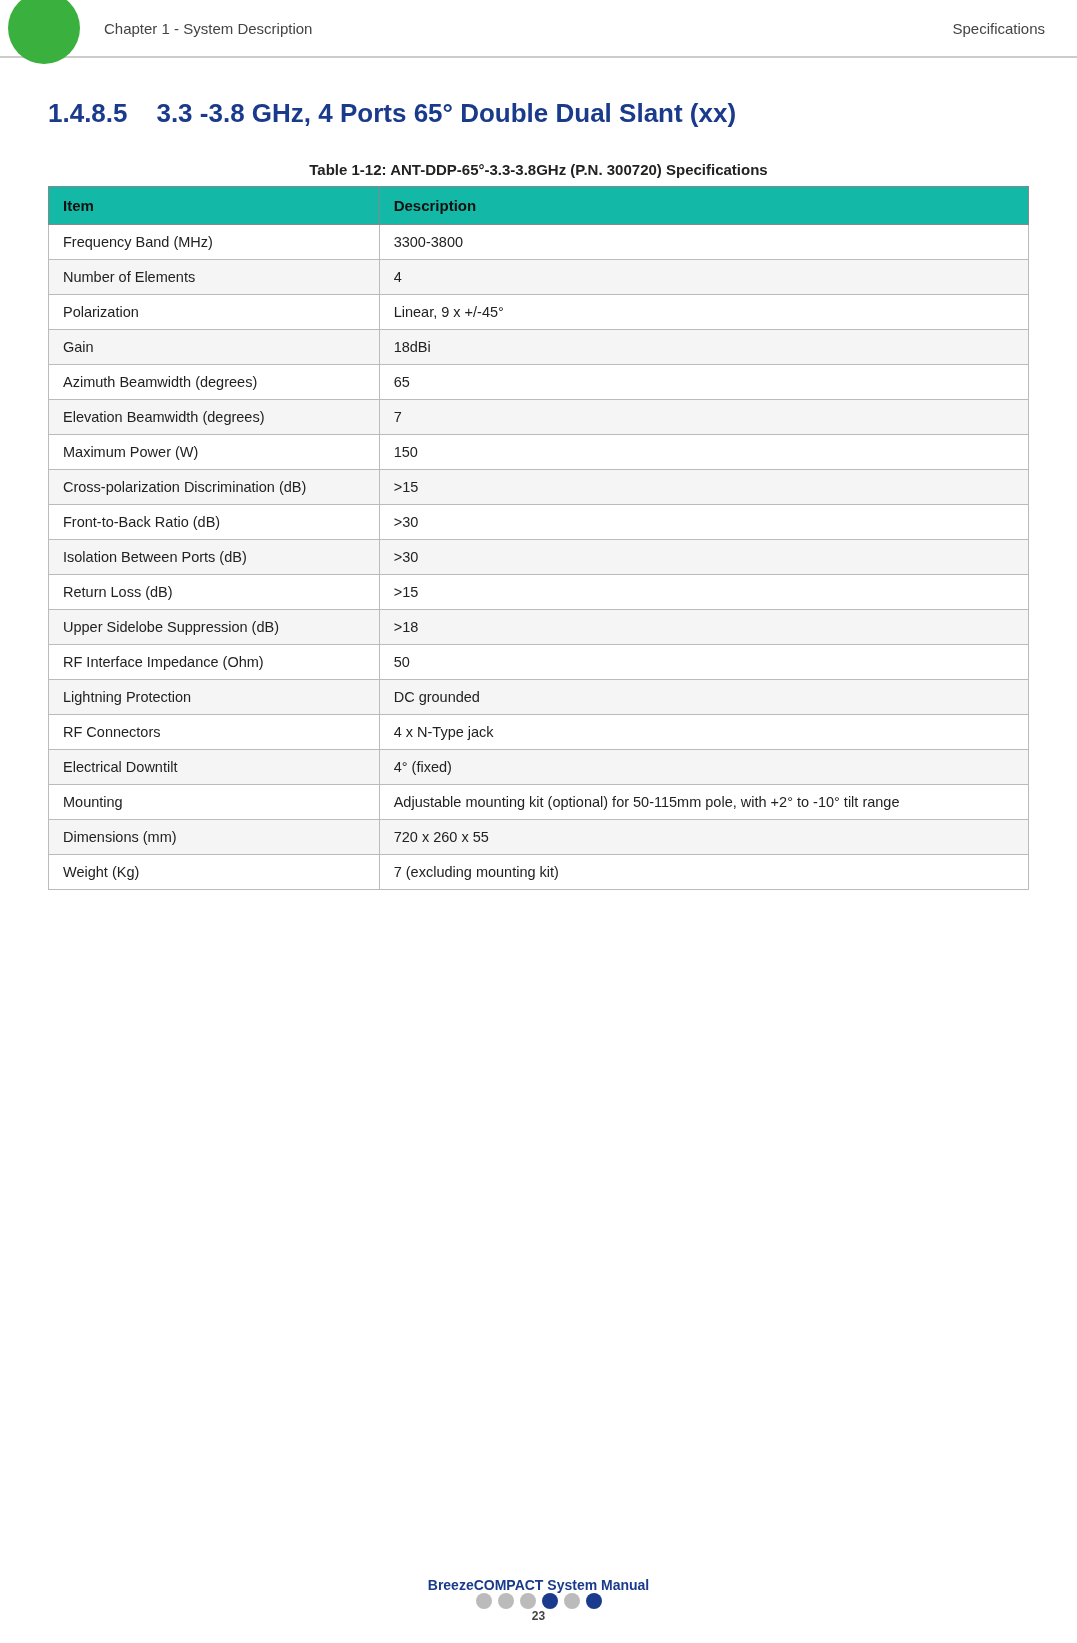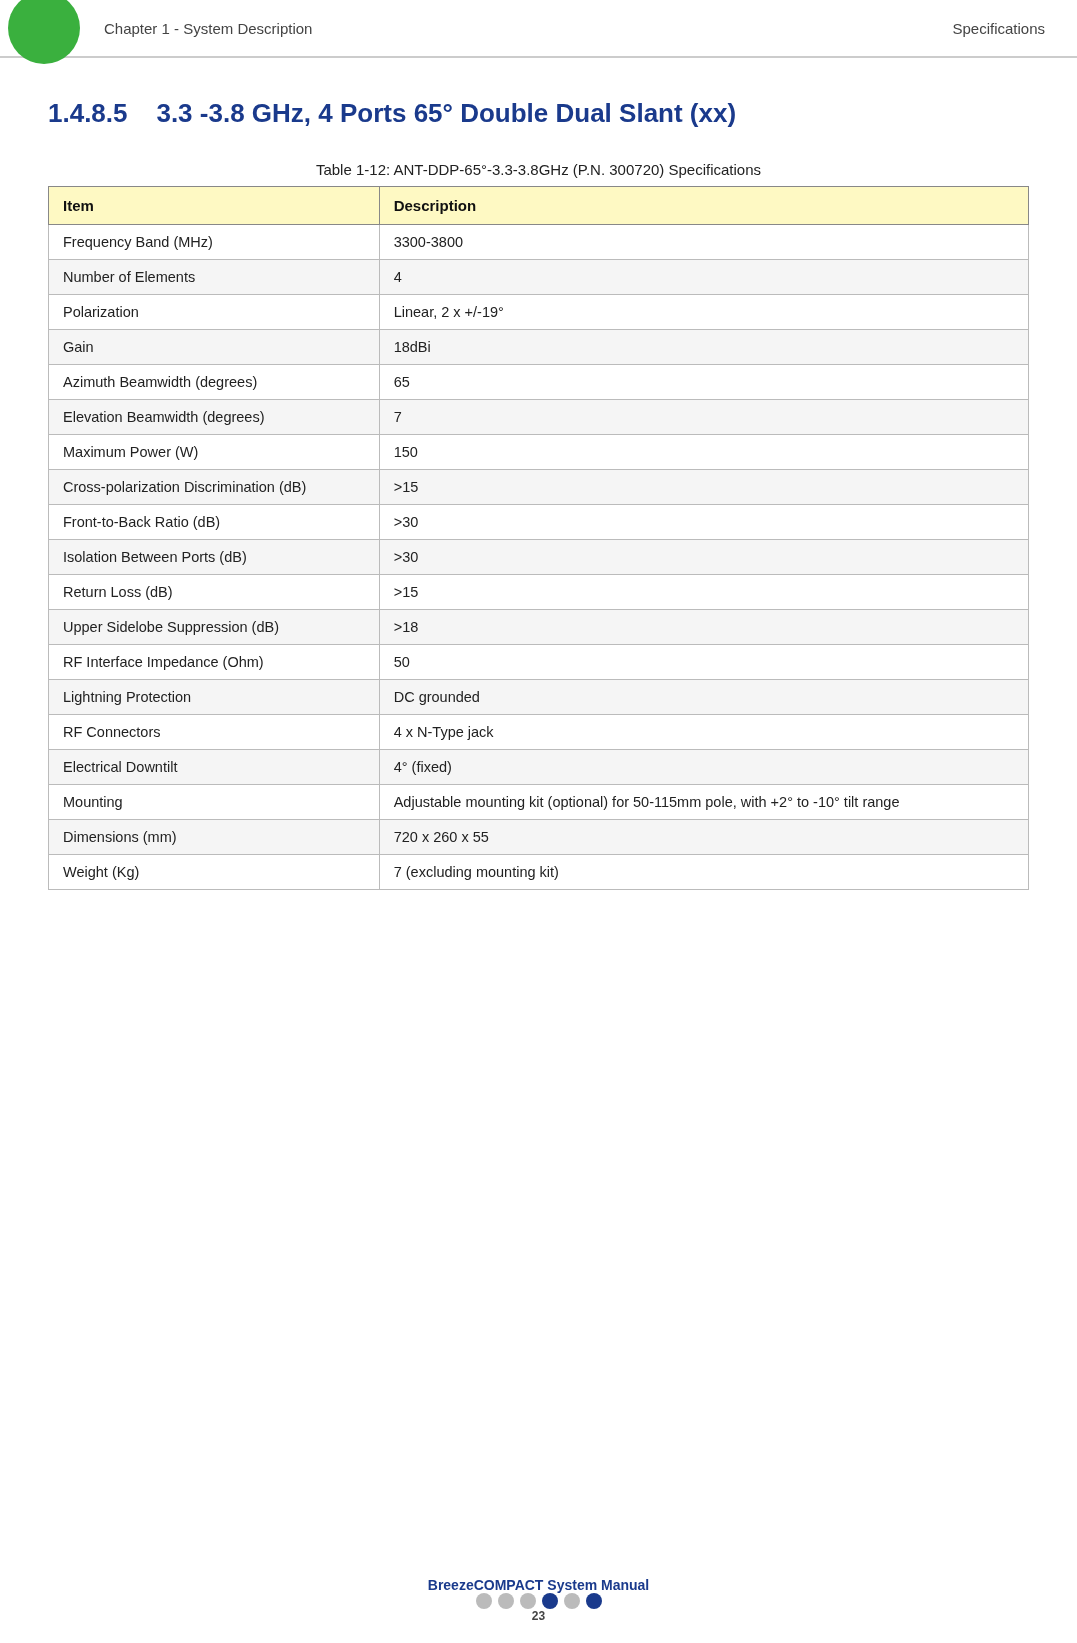--- a/index.html
+++ b/index.html
@@ -57,33 +57,33 @@
     .section-title {
       font-size: 26px;
       font-weight: bold;
       color: #1a3a8c;
       margin-bottom: 32px;
     }
 
     .table-caption {
       text-align: center;
       font-size: 15px;
-      font-weight: normal;
+      font-weight: bold;
       color: #222;
       margin-bottom: 8px;
     }
 
     .spec-table {
       width: 100%;
       border-collapse: collapse;
       border: 1.5px solid #555;
     }
 
     .spec-table th {
-      background: #fef9c3;
+      background: #14b8a6;
       font-weight: bold;
       font-size: 15px;
       padding: 10px 14px;
       text-align: left;
       border: 1px solid #888;
       color: #111;
     }
 
     .spec-table td {
       padding: 9px 14px;
@@ -174,21 +174,21 @@
     <tr>
           <td>Frequency Band (MHz)</td>
           <td>3300-3800</td>
         </tr>
         <tr>
           <td>Number of Elements</td>
           <td>4</td>
         </tr>
         <tr>
           <td>Polarization</td>
-          <td>Linear, 2 x +/-19°</td>
+          <td>Linear, 9 x +/-45°</td>
         </tr>
         <tr>
           <td>Gain</td>
           <td>18dBi</td>
         </tr>
         <tr>
           <td>Azimuth Beamwidth (degrees)</td>
           <td>65</td>
         </tr>
         <tr>

